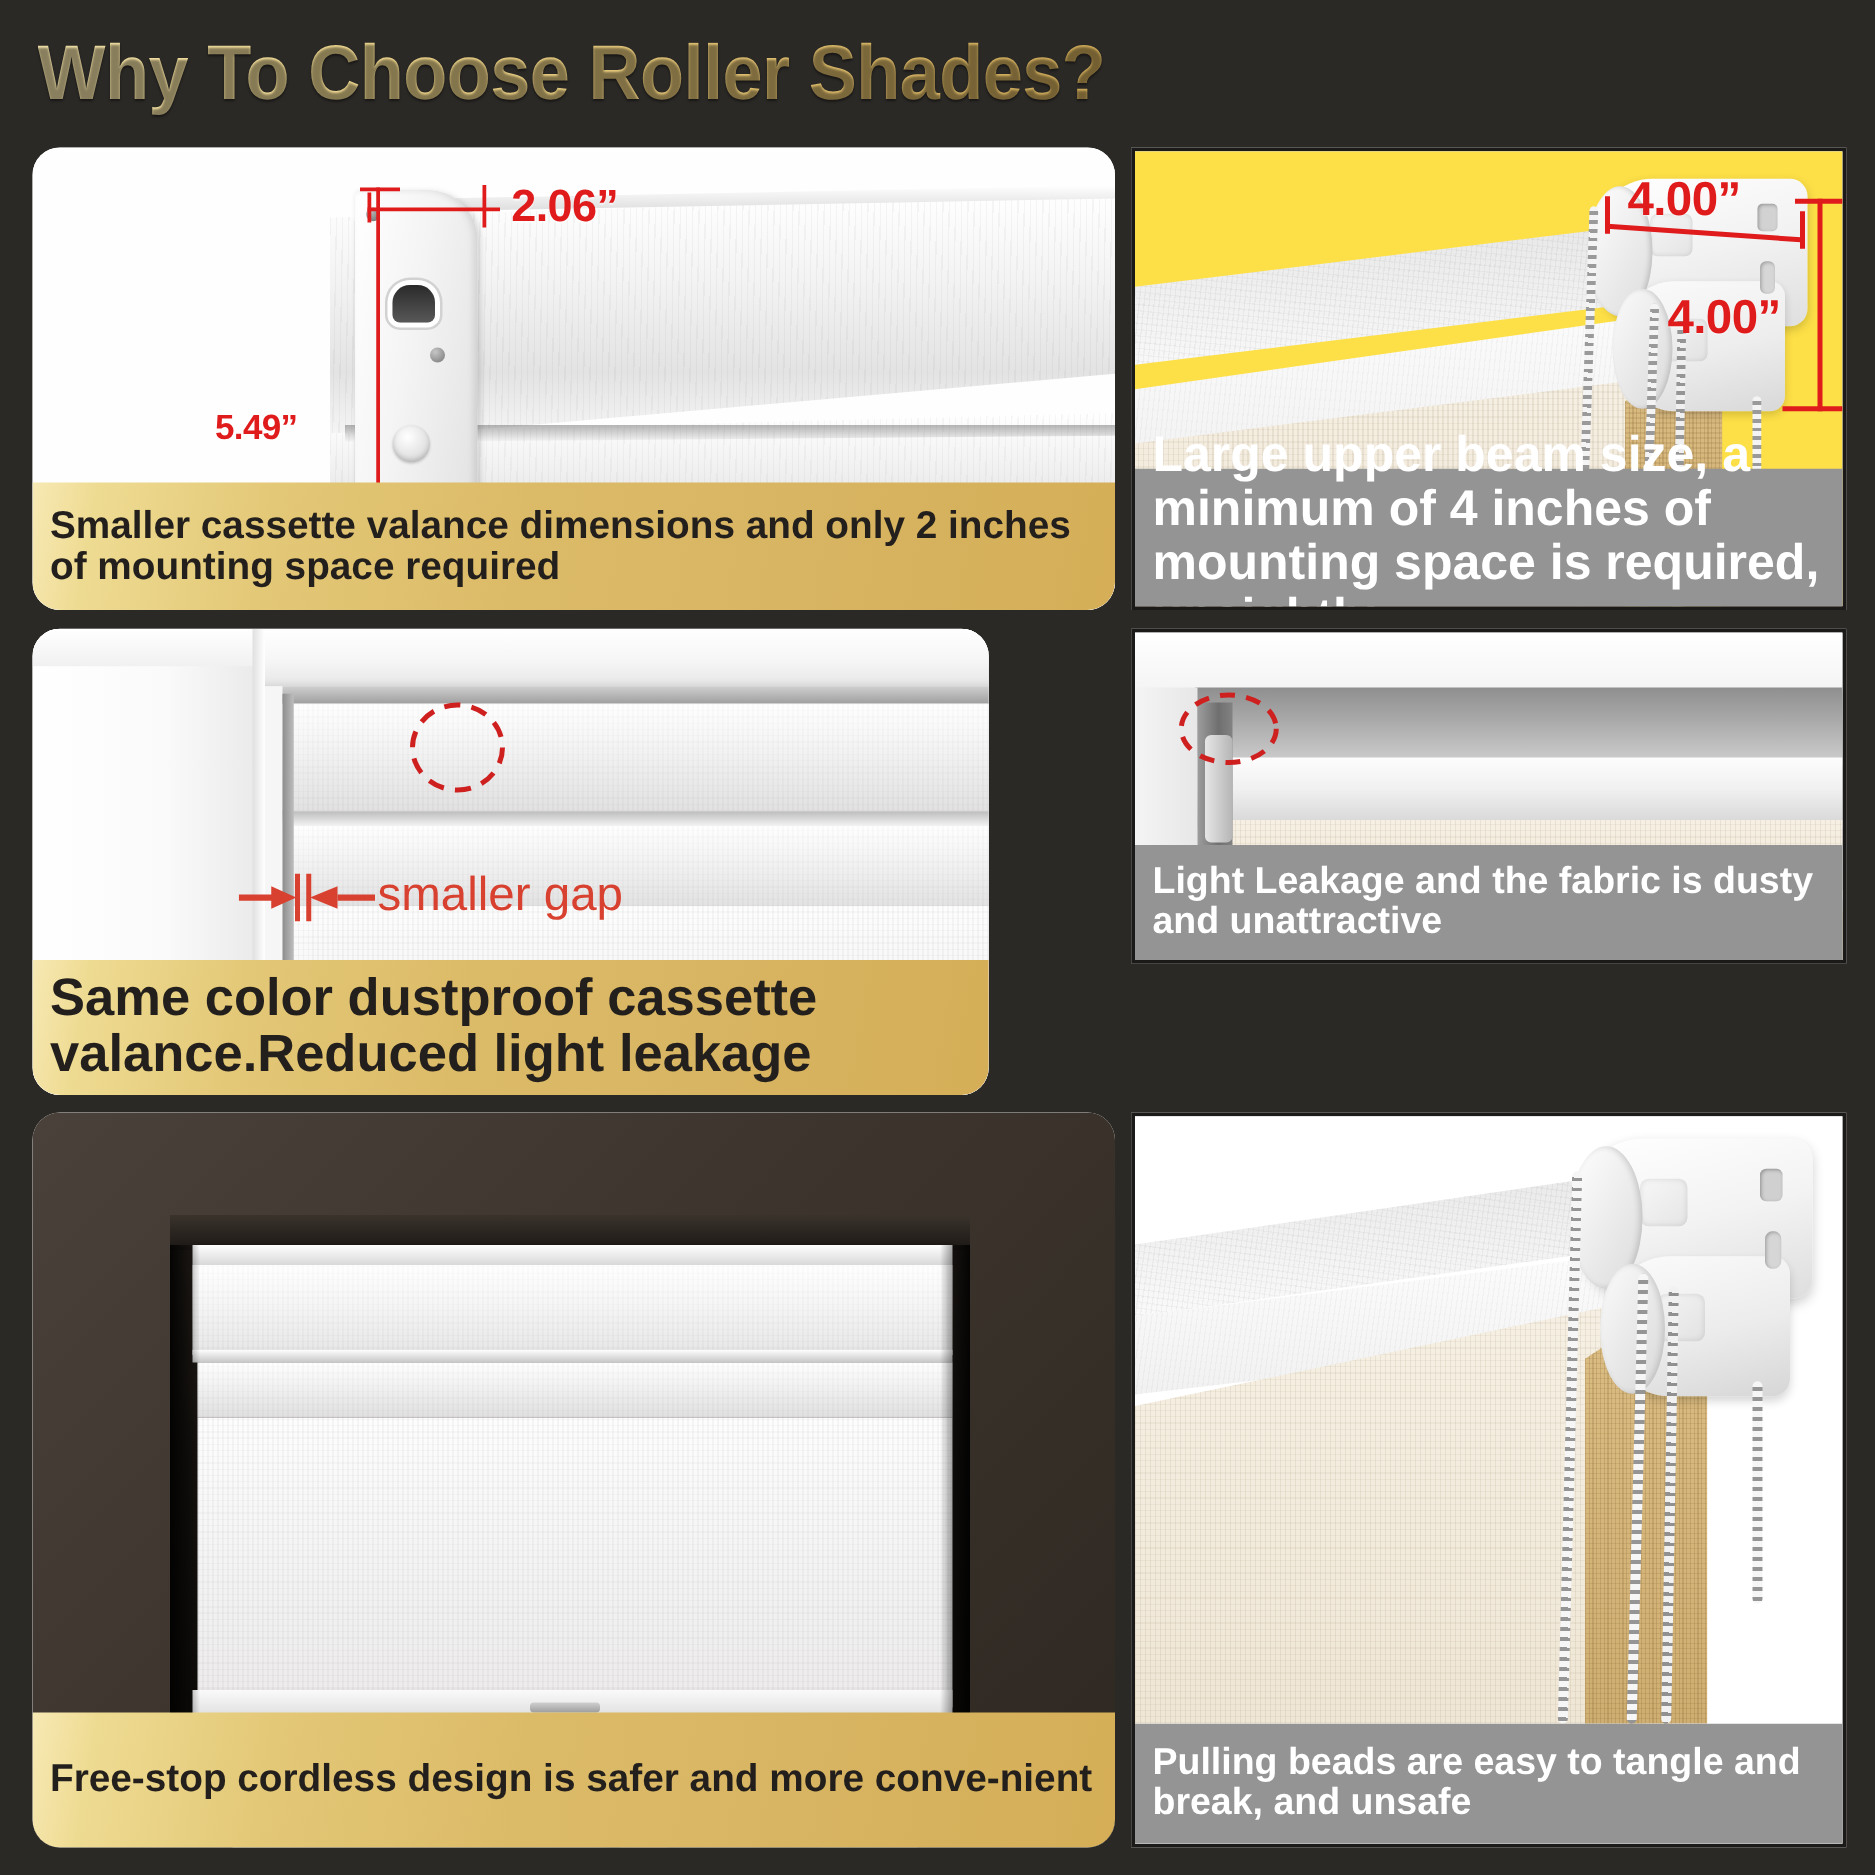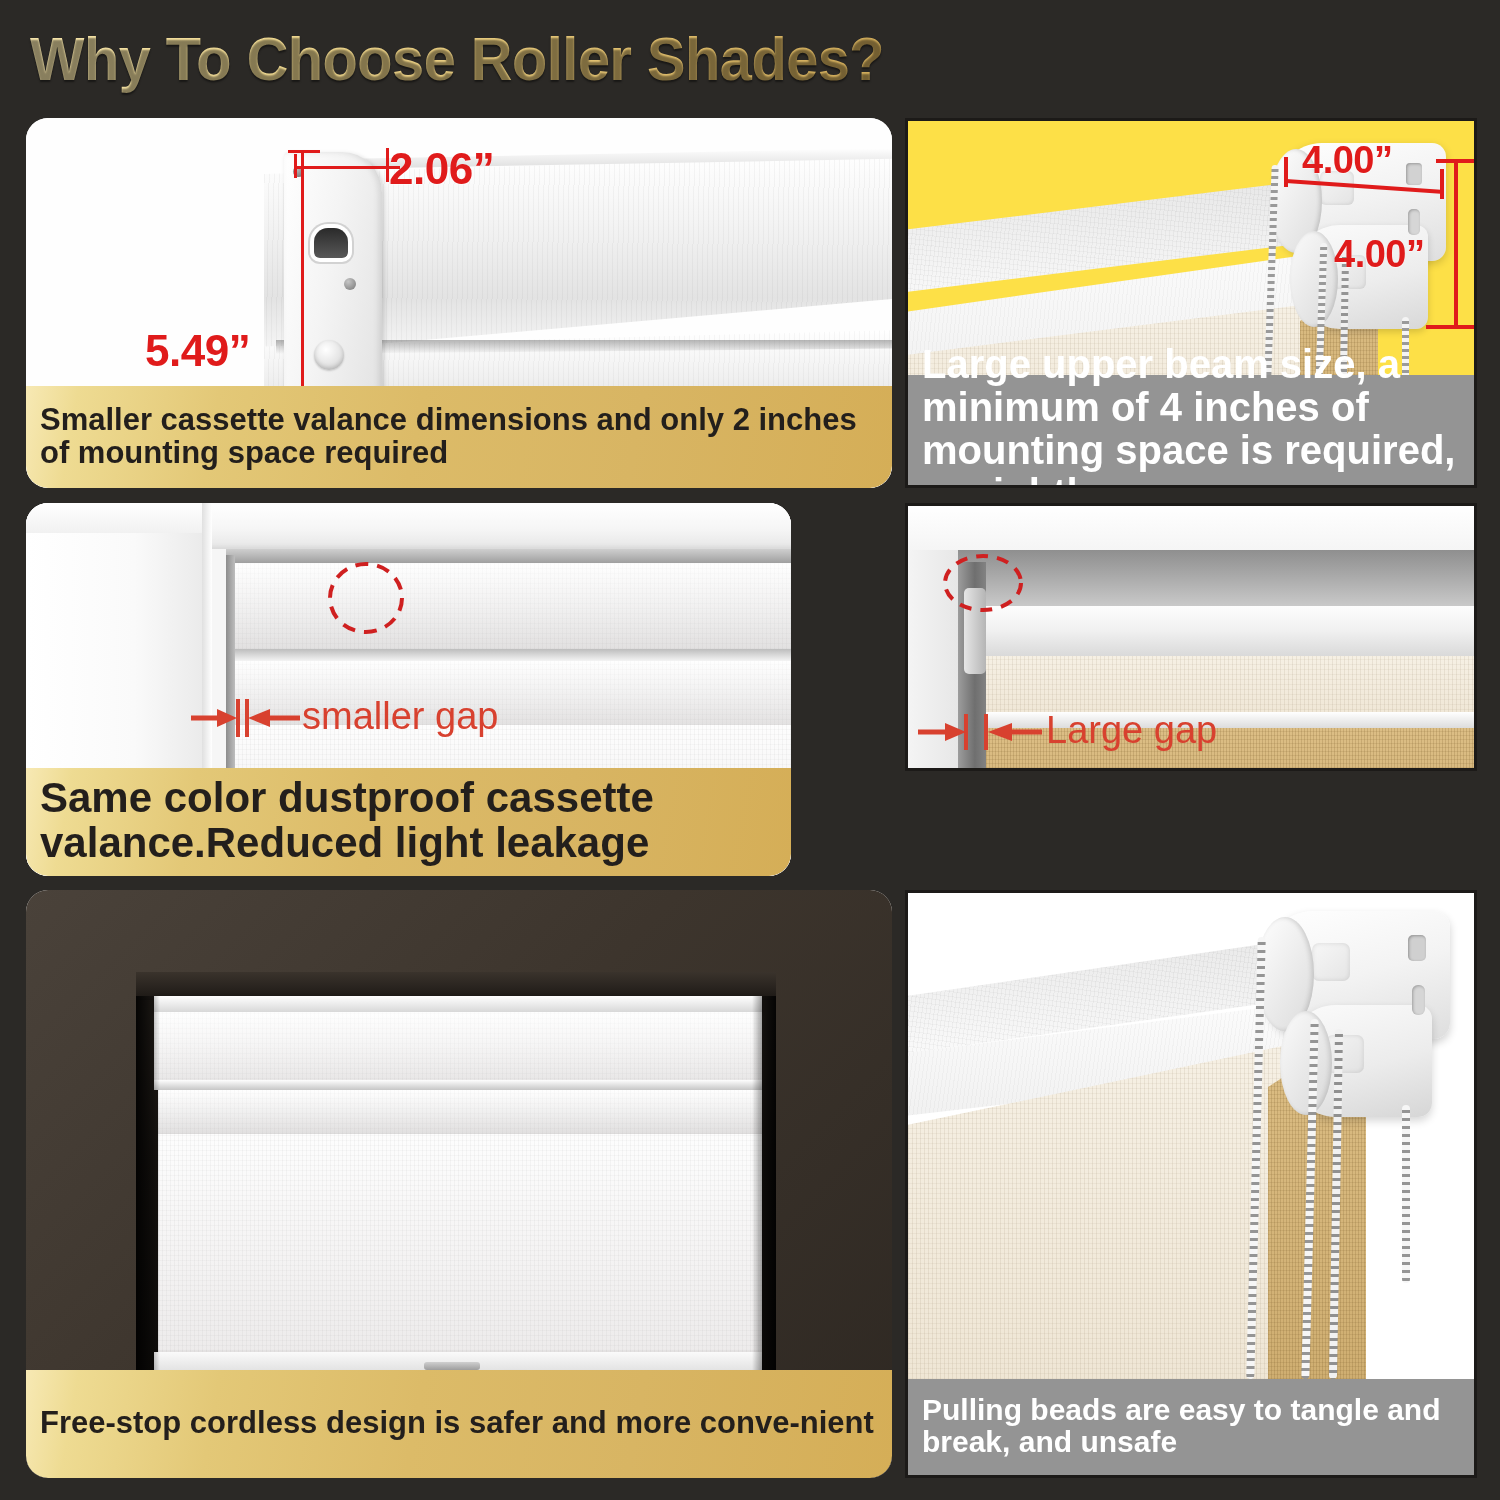--- a/index.html
+++ b/index.html
@@ -154,26 +154,26 @@
           background: radial-gradient(circle at 35% 30%, #c6c6c6, #777);"></div>
 
       <div style="
           position:absolute; left:288px; top:222px; width:30px; height:30px; border-radius:50%;
           background: radial-gradient(circle at 40% 32%, #ffffff, #cfcfcf);
           box-shadow: inset 0 -2px 4px rgba(0,0,0,.18), 0 1px 2px rgba(0,0,0,.18);"></div>
 
       <div class="dimline" style="left:268px; top:48px; width:106px; height:3px;"></div>
       <div class="dimline" style="left:268px; top:36px; width:3px; height:24px;"></div>
       <div class="dimline" style="left:360px; top:30px; width:3px; height:34px;"></div>
-      <div class="dimlabel" style="left:363px; top:26px; font-size:44px;">2.06”</div>
+      <div class="dimlabel" style="left:383px; top:26px; font-size:36px;">2.06”</div>
 
       <div class="dimline" style="left:275px; top:32px; width:3px; height:318px;"></div>
       <div class="dimline" style="left:262px; top:32px; width:32px; height:3px;"></div>
       <div class="dimline" style="left:250px; top:347px; width:44px; height:3px;"></div>
-      <div class="dimlabel" style="left:119px; top:208px; font-size:44px;">5.49”</div>
+      <div class="dimlabel" style="left:146px; top:208px; font-size:28px;">5.49”</div>
 
     </div>
 
     <div class="cap gold" style="height:102px;">
       <div class="cap-text" style="font-size:31px; max-width:840px;">Smaller cassette valance dimensions and only 2 inches of mounting space required</div>
     </div>
   </div>
 
   <div class="panel right" style="left:905px; top:118px; width:572px; height:370px;">
     <div class="photo" style="background:#fde047;">
@@ -393,20 +393,23 @@
         <path d="M48 12 L27 3 L27 21 Z" fill="#d8412f"></path>
       </svg>
       <svg style="position:absolute; left:80px; top:214px; width:54px; height:24px; z-index:30;" viewBox="0 0 54 24">
         <path d="M54 12 L24 12" stroke="#d8412f" stroke-width="5"></path>
         <path d="M0 12 L24 3 L24 21 Z" fill="#d8412f"></path>
       </svg>
       <div class="gaplabel" style="left:138px; top:203px; font-size:38px;">Large gap</div>
 
     </div>
 
+    <div class="cap gray" style="height:92px;">
+      <div class="cap-text" style="font-size:30px; max-width:552px;">Light Leakage and the fabric is dusty and unattractive</div>
+    </div>
   </div>
 
   <div class="panel left" style="left:26px; top:890px; width:866px; height:588px;">
     <div class="photo" style="background: linear-gradient(135deg,#4a423a 0%,#3d352d 45%,#2e2822 100%);">
 
       <div style="
           position:absolute; left:110px; top:82px; width:640px; height:470px;
           background: linear-gradient(180deg,#241f1a 0%,#15120f 40%,#0d0b09 100%);"></div>
 
       <div style="

